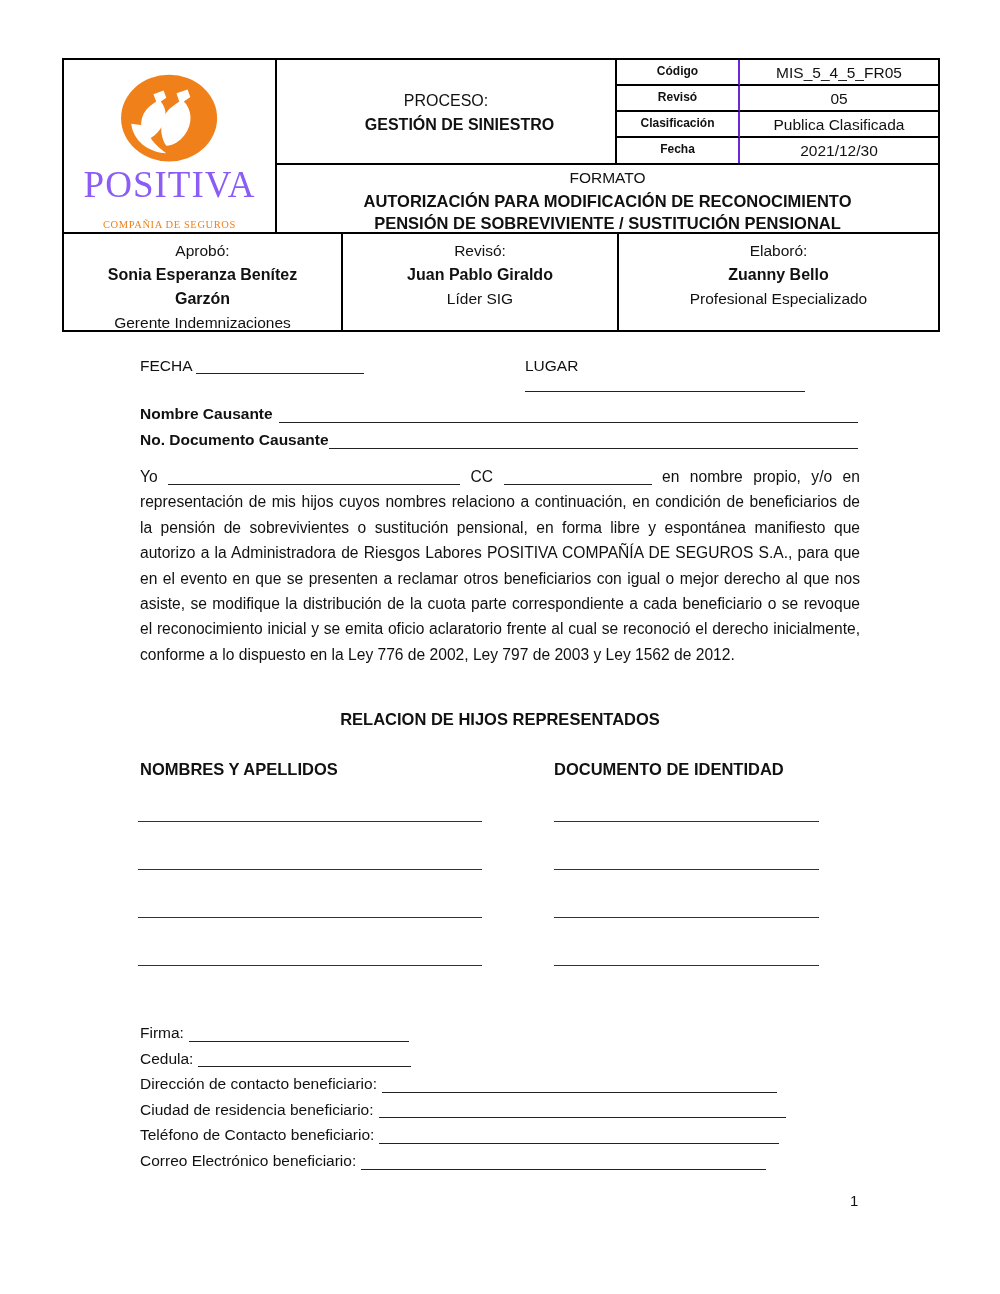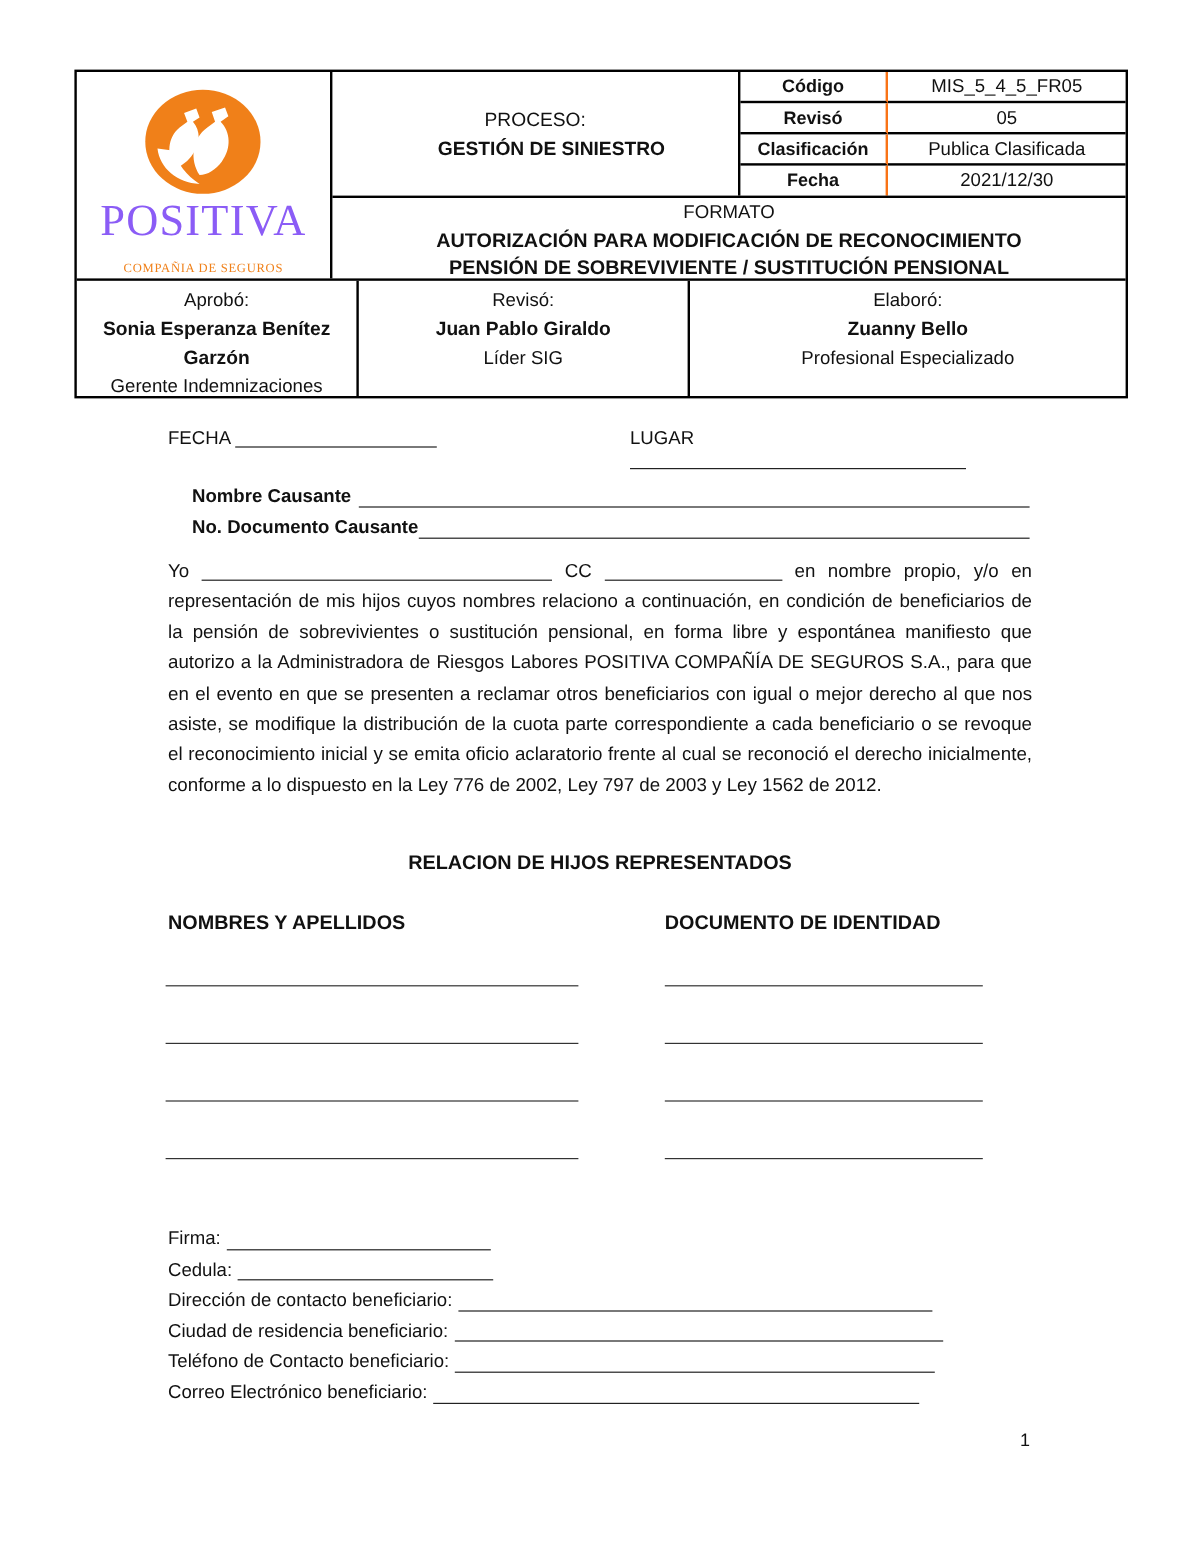--- a/index.html
+++ b/index.html
@@ -53,26 +53,26 @@
   .proceso-cell {
     grid-column: 2; grid-row: 1 / 5;
     border-right: 2px solid #000;
     text-align: center;
     padding-top: 29px;
     font-size: 16px;
     line-height: 24px;
   }
   .proceso-name { font-weight: bold; margin-left: 27px; }
   .meta-label {
-    border-right: 2px solid #f97316;
+    border-right: 2px solid #6d28d9;
     border-bottom: 2px solid #000;
     grid-column: 3;
     font-weight: bold;
     text-align: center;
-    font-size: 15px;
+    font-size: 12px;
     padding-top: 4px;
   }
   .meta-value {
     grid-column: 4;
     border-bottom: 2px solid #000;
     text-align: center;
     font-size: 15.5px;
     padding-top: 4px;
   }
   .meta-label.last, .meta-value.last { border-bottom: none; }
@@ -89,40 +89,40 @@
     grid-column: 1 / 5; grid-row: 6;
     border-top: 2px solid #000;
     display: flex;
   }
   .appr-cell {
     text-align: center;
     font-size: 15.5px;
     line-height: 24px;
     padding-top: 5px;
   }
-  .appr-cell.c1 { width: 235px; border-right: 2px solid #000; }
+  .appr-cell.c1 { width: 279px; border-right: 2px solid #000; }
   .appr-cell.c2 { width: 276px; border-right: 2px solid #000; }
   .appr-cell.c3 { flex: 1; }
   .appr-name { font-weight: bold; font-size: 16px; display: block; max-width: 215px; margin: 0 auto; }
 
   
   .bl {
     display: inline-block;
     border-bottom: 1.5px solid #222;
     height: 4px;
     transform: translateY(3px);
   }
   .fecha-row {
     position: absolute; left: 140px; top: 357px; width: 720px;
     font-size: 15.5px;
   }
   .lugar-group { position: absolute; left: 385px; top: 0; }
 
   .causante-block { position: absolute; left: 140px; top: 401px; width: 718px; }
-  .causante-line { display: flex; line-height: 26px; font-size: 15.5px; margin-left: 20px; }
+  .causante-line { display: flex; line-height: 26px; font-size: 15.5px; }
   .causante-line .lbl { font-weight: bold; white-space: nowrap; }
   .fill-line { flex: 1; border-bottom: 1.5px solid #222; margin-bottom: 4px; margin-left: 6px; }
   .fill-line.tight { margin-left: 0; }
 
   .body-par {
     position: absolute; left: 140px; top: 464px; width: 720px;
     font-size: 15.6px;
     line-height: 25.4px;
     text-align: justify;
     margin: 0;

